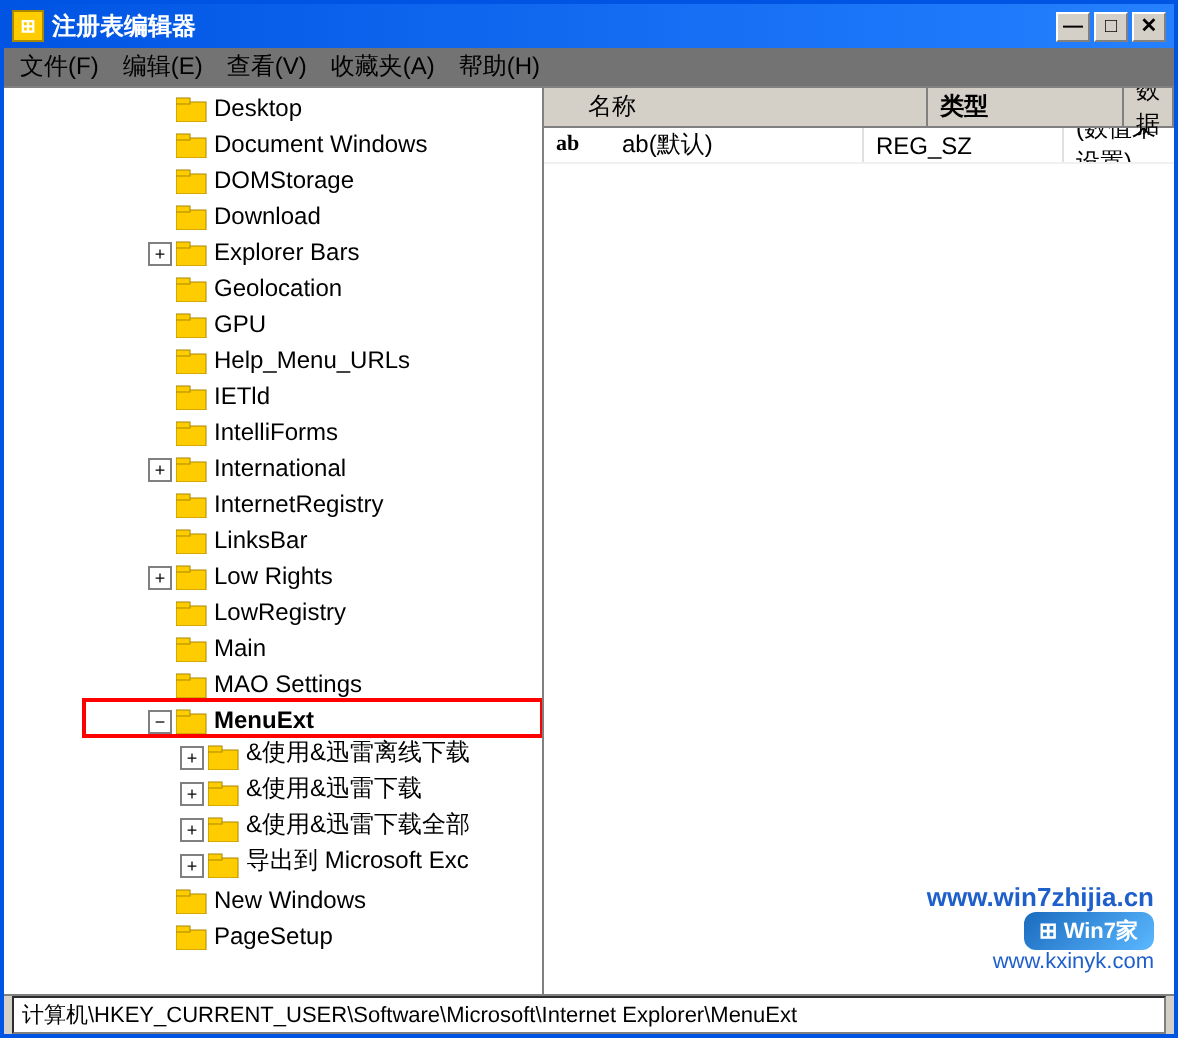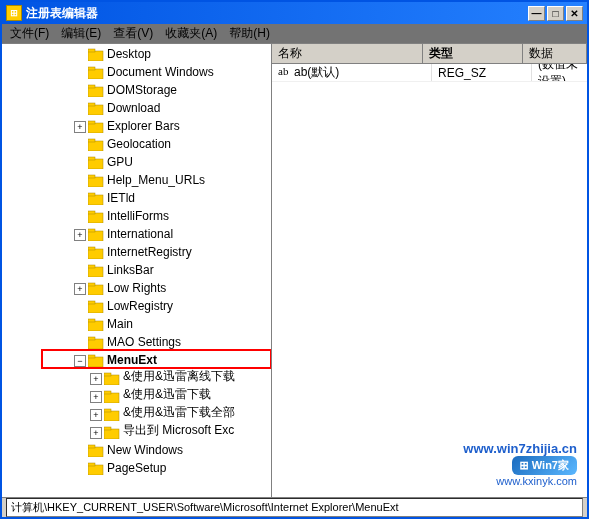--- a/index.html
+++ b/index.html
@@ -185,21 +185,21 @@
     }
 
     .right-col-header {
       padding: 2px 6px;
       font-size: 12px;
       border-right: 1px solid #808080;
       display: flex;
       align-items: center;
     }
 
-    .col-name { width: 151px; }
+    .col-name { width: 180px; margin-left: 16px; }
     .col-type { width: 100px; font-weight: bold; }
     .col-data { flex: 1; text-align: center; }
 
     .right-content {
       flex: 1;
       overflow-y: auto;
     }
 
     .right-row {
       display: flex;
@@ -626,21 +626,21 @@
 
     <div class="right-panel">
       <div class="right-header">
         <div class="right-col-header col-name">名称</div>
         <div class="right-col-header col-type">类型</div>
         <div class="right-col-header col-data">数据</div>
       </div>
       <div class="right-content">
         <div class="right-row">
           <div class="right-cell cell-name">
-            <span style="margin-right:0;">
+            <span style="margin-right:17px;font-weight:bold;">
               <svg width="16" height="14" viewBox="0 0 16 14">
                 <text x="0" y="11" font-size="11" fill="#000" font-family="serif">ab</text>
               </svg>
             </span>
             <span>ab(默认)</span>
           </div>
           <div class="right-cell cell-type">REG_SZ</div>
           <div class="right-cell cell-data">(数值未设置)</div>
         </div>
       </div>

